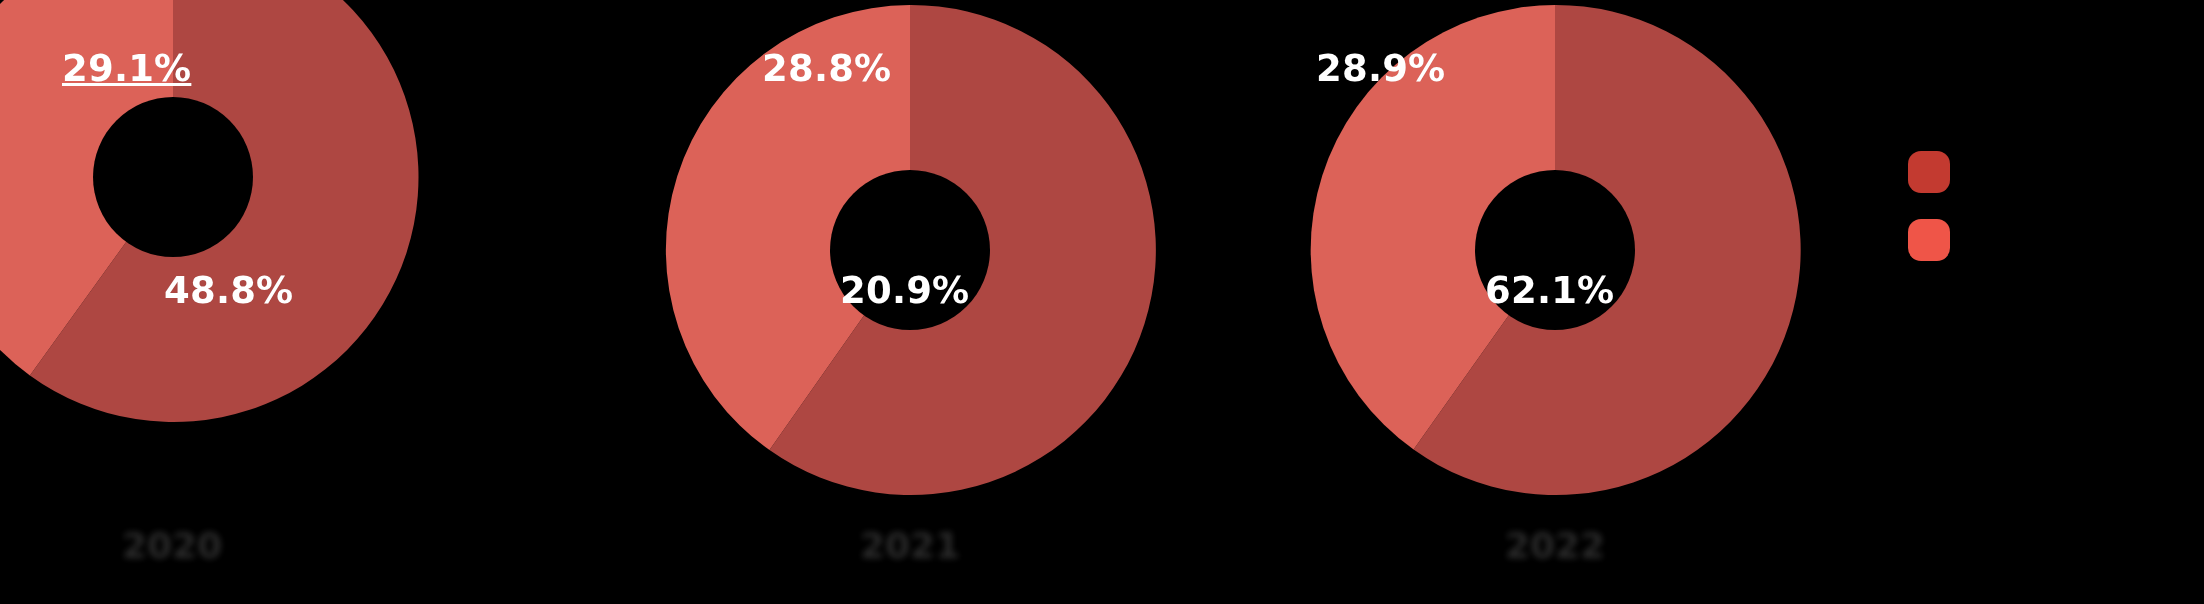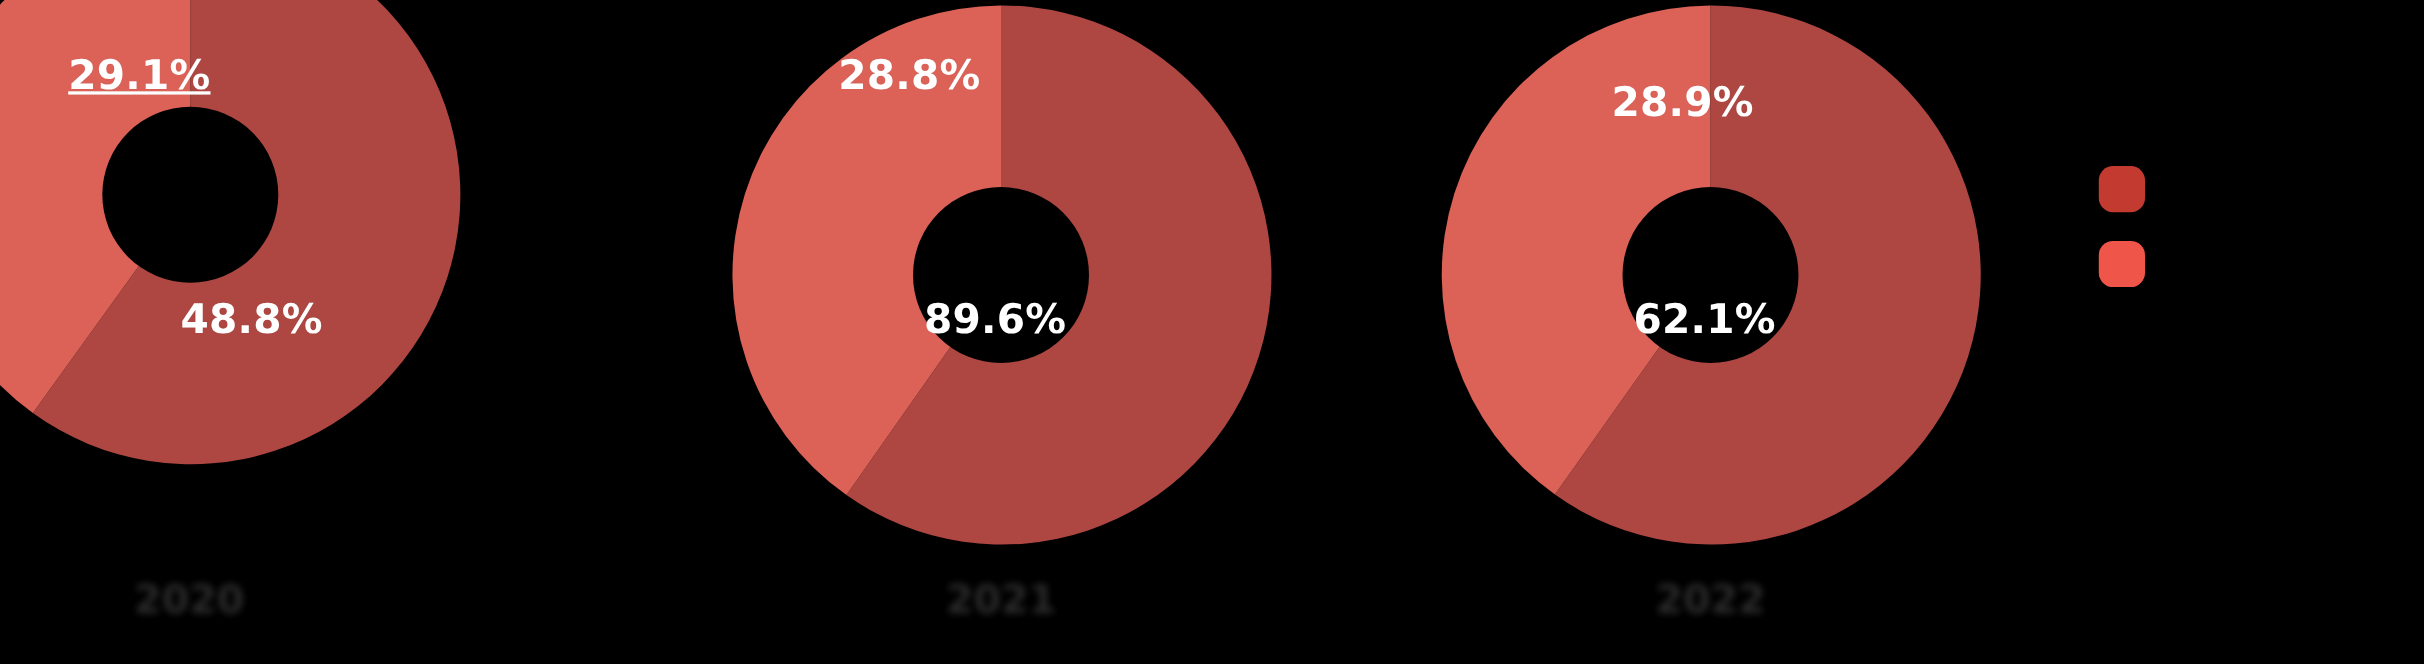--- a/index.html
+++ b/index.html
@@ -104,31 +104,31 @@
   <div class="cat-label" style="left:92px; top:528px; width:160px;">2020</div>
 
   <div class="donut-group" style="left:665px; top:5px; width:490px; height:490px;">
     <svg class="donut-svg" width="490" height="490" viewBox="0 0 490 490">
       <path d="M 245 245 L 245 0 A 245 245 0 1 1 104.5 445.1 Z" fill="#AE4742"></path>
       <path d="M 245 245 L 104.5 445.1 A 245 245 0 0 1 245 0 Z" fill="#DC6258"></path>
       <circle cx="245" cy="245" r="80" fill="#000000"></circle>
     </svg>
   </div>
   <div class="pct-label" style="left:738px; top:50px;margin-left:24px;">28.8%</div>
-  <div class="pct-label" style="left:840px; top:272px;">89.6%</div>
+  <div class="pct-label" style="left:840px; top:272px;">20.9%</div>
   <div class="cat-label" style="left:830px; top:528px; width:160px;">2021</div>
 
   <div class="donut-group" style="left:1310px; top:5px; width:490px; height:490px;">
     <svg class="donut-svg" width="490" height="490" viewBox="0 0 490 490">
       <path d="M 245 245 L 245 0 A 245 245 0 1 1 103.6 444.6 Z" fill="#AE4742"></path>
       <path d="M 245 245 L 103.6 444.6 A 245 245 0 0 1 245 0 Z" fill="#DC6258"></path>
       <circle cx="245" cy="245" r="80" fill="#000000"></circle>
     </svg>
   </div>
-  <div class="pct-label" style="left:1465px; top:50px;margin-top:24px;">28.9%</div>
+  <div class="pct-label" style="left:1316px; top:50px;">28.9%</div>
   <div class="pct-label" style="left:1485px; top:272px;">62.1%</div>
   <div class="cat-label" style="left:1475px; top:528px; width:160px;">2022</div>
 
   <div id="legend">
     <div class="legend-row">
       <span class="legend-swatch" style="background:#C33A30;"></span>
       <span class="legend-text"></span>
     </div>
     <div class="legend-row">
       <span class="legend-swatch" style="background:#EF5548;"></span>

